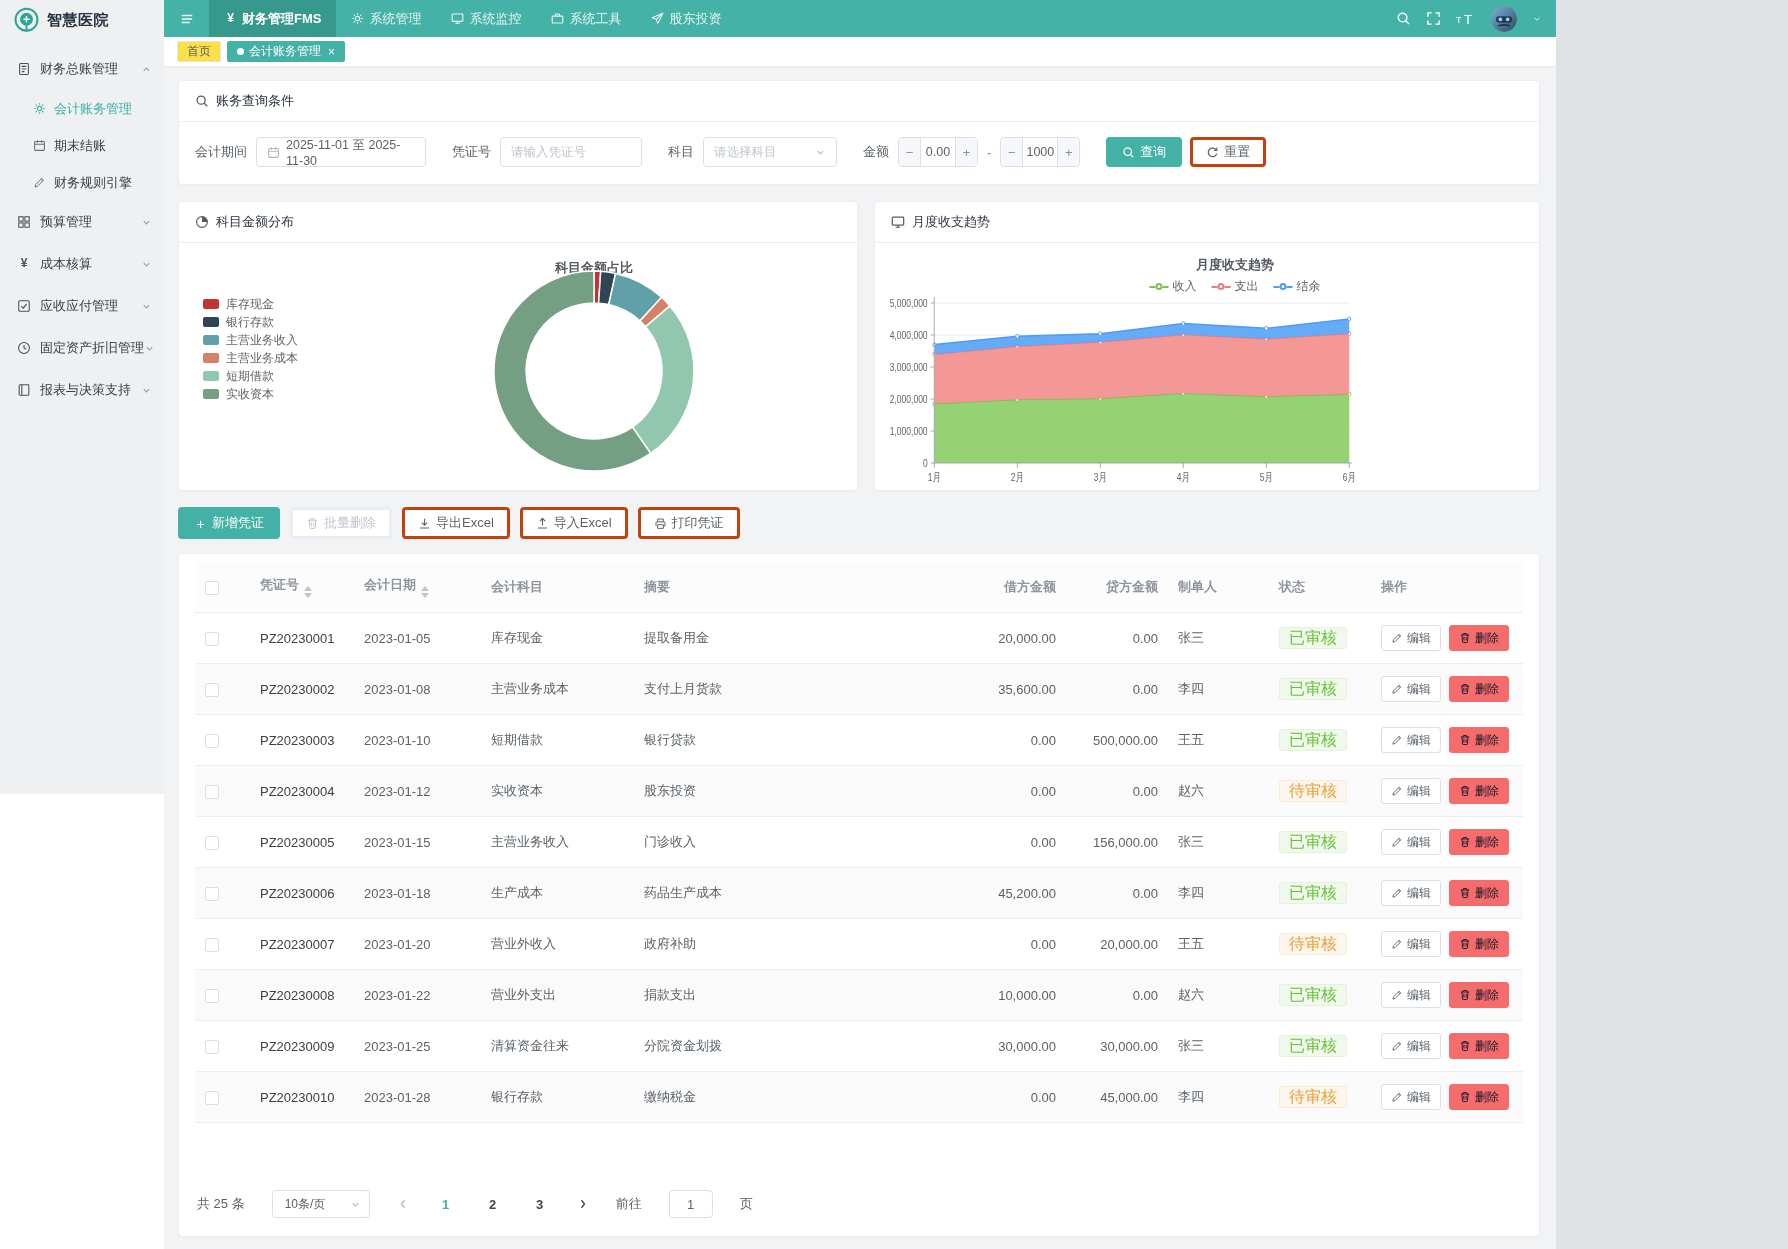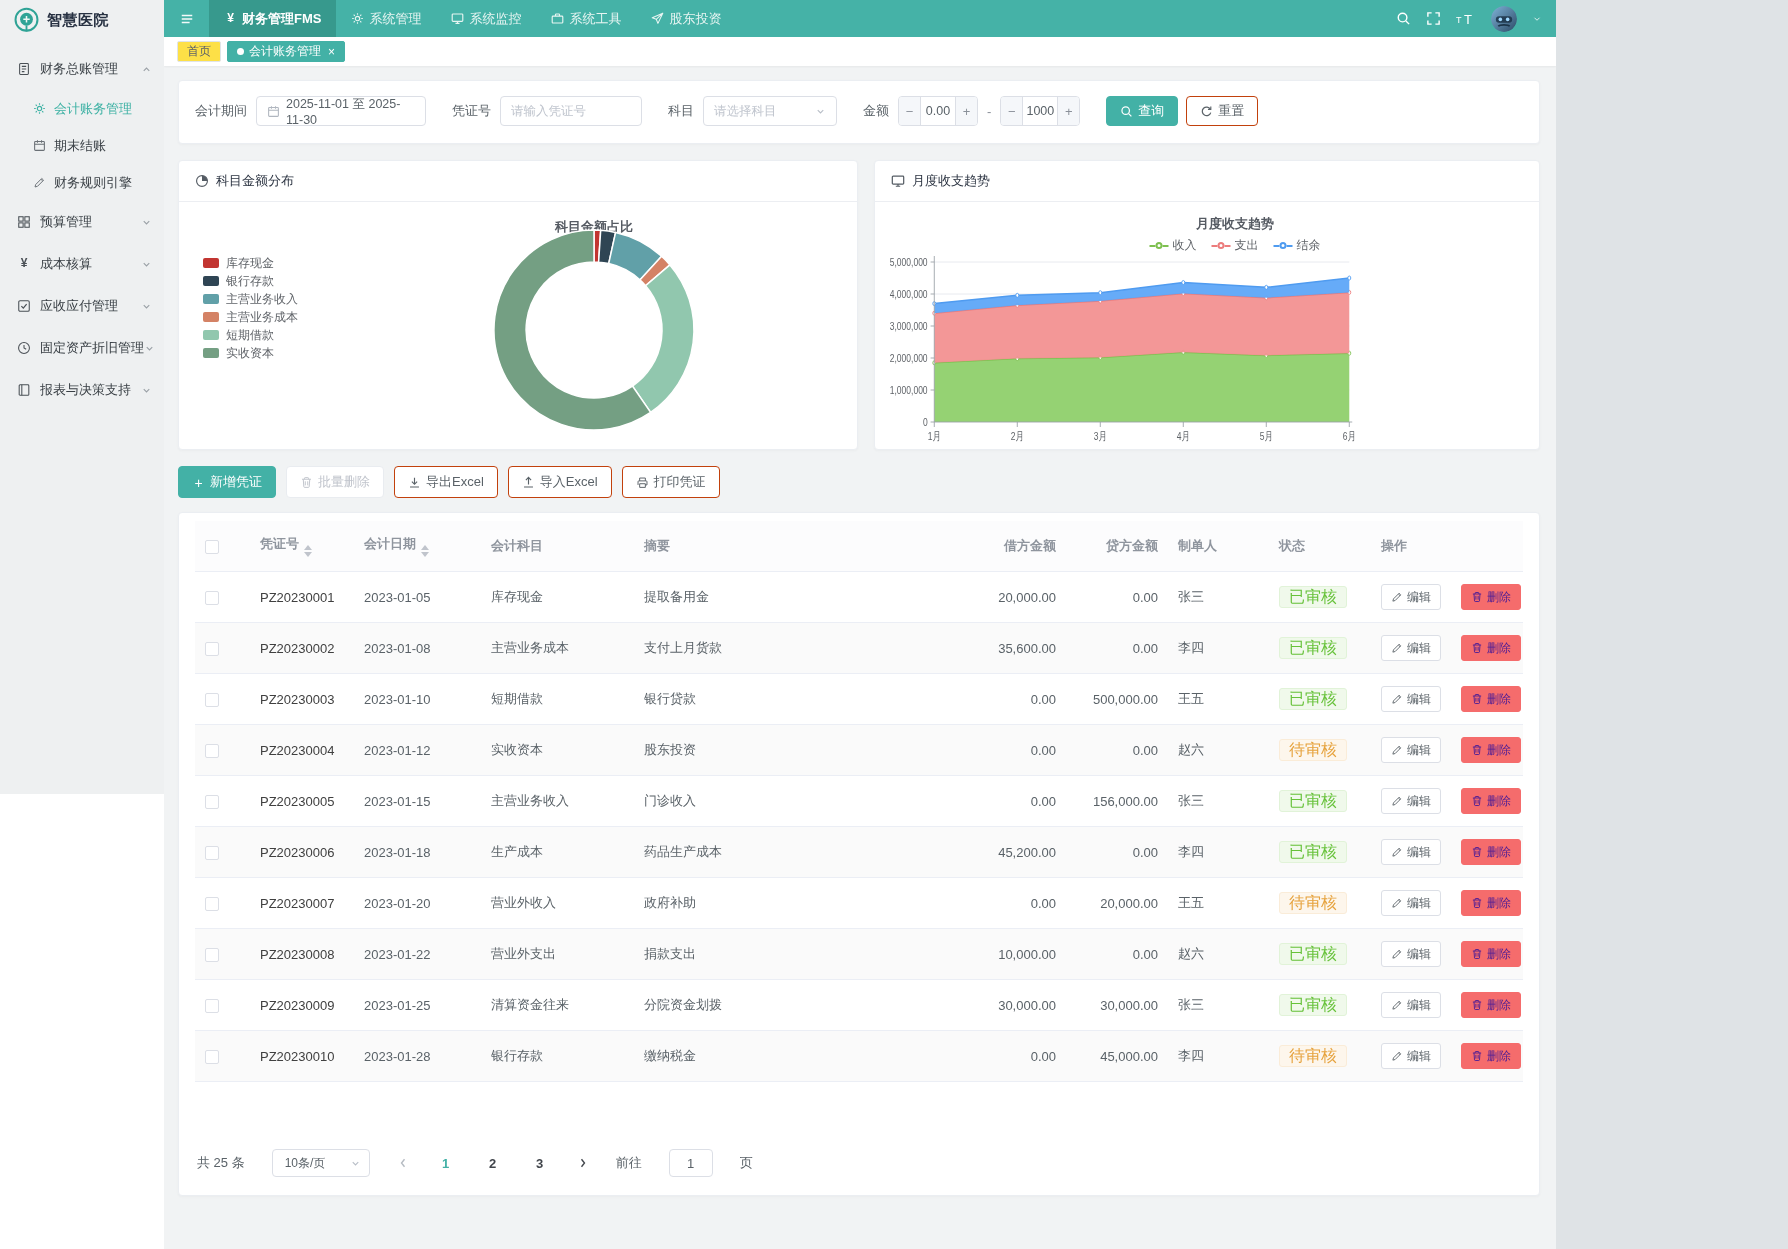--- a/index.html
+++ b/index.html
@@ -56,21 +56,21 @@
 .phv{color:#bfc4cd}
 .date-input{width:170px}
 .voucher-input{width:142px}
 .select-input{width:134px;justify-content:space-between;cursor:pointer}
 .chev{width:11px;height:11px;color:#b8bec7}
 .stepper{height:30px;border:1px solid #dcdfe6;border-radius:4px;display:flex;align-items:stretch;overflow:hidden;background:#fff}
 .st-btn{width:22px;display:flex;align-items:center;justify-content:center;background:#f5f7fa;color:#8a9099;font-size:13px;cursor:pointer}
 .st-btn.l{border-right:1px solid #dcdfe6}.st-btn.r{border-left:1px solid #dcdfe6}
 .st-val{min-width:34px;padding:0 3px;display:flex;align-items:center;justify-content:center;font-size:12.5px;color:#5a6268}
 .amount-sep{color:#8a9099}
-.btn{height:30px;border-radius:4px;border:1px solid #c2410c;background:#fff;color:#5a6268;display:inline-flex;align-items:center;gap:5px;padding:0 13px;font-size:13px;cursor:pointer;white-space:nowrap}
+.btn{height:30px;border-radius:4px;border:3px solid #c2410c;background:#fff;color:#5a6268;display:inline-flex;align-items:center;gap:5px;padding:0 13px;font-size:13px;cursor:pointer;white-space:nowrap}
 .bic{width:13px;height:13px}
 .btn.primary{background:#43b1a6;border-color:#43b1a6;color:#fff}
 .btn.disabled{color:#c0c4cc;border-color:#e9ecf0;cursor:not-allowed}
 .ml{margin-left:10px}
 
 .charts-row{display:flex;gap:16px;margin-top:16px;height:290px}
 .donut-card{width:680px;flex:none}
 .trend-card{flex:1}
 .chart-body{position:relative;height:250px}
 .chart-body svg.plot{position:absolute;inset:0;width:100%;height:100%}
@@ -95,21 +95,21 @@
 th{font-size:13px;color:#8f959e;font-weight:bold;text-align:left;padding:14px 10px;border-bottom:1px solid #ebeef5;background:#fcfcfd;white-space:nowrap}
 td{padding:12px 10px;font-size:13px;color:#5a6268;border-bottom:1px solid #ebeef5;white-space:nowrap;overflow:hidden}
 tbody tr:nth-child(even){background:#fafafa}
 th.r,td.r{text-align:right}
 .cb{width:14px;height:14px;border:1px solid #dcdfe6;border-radius:2px;display:inline-block;background:#fff;vertical-align:middle;cursor:pointer}
 .vlink{color:#404040;cursor:pointer}
 .badge{display:inline-block;padding:2px 9px;font-size:16px;border-radius:3px;line-height:16px}
 .badge-approved{color:#67c23a;background:#f0f9eb;border:1px solid #e1f3d8}
 .badge-pending{color:#e6a23c;background:#fdf6ec;border:1px solid #faecd8}
 .abtn{height:26px;padding:0 9px;border-radius:3px;font-size:12px;display:inline-flex;align-items:center;gap:4px;border:1px solid #dcdfe6;background:#fff;color:#5a6268;cursor:pointer;vertical-align:middle}
-.abtn.del{background:#f56c6c;border-color:#f56c6c;color:#4c1d95;margin-left:20px}
+.abtn.del{background:#f56c6c;border-color:#f56c6c;color:#0f172a;margin-left:8px}
 .aic{width:12px;height:12px}
 .sorters{display:inline-flex;flex-direction:column;margin-left:5px;vertical-align:-2px}
 .sorters i{width:0;height:0;border-left:4px solid transparent;border-right:4px solid transparent;display:block}
 .sorters .up{border-bottom:5px solid #c0c4cc;margin-bottom:2px}
 .sorters .down{border-top:5px solid #c0c4cc}
 
 .pagination{display:flex;align-items:center;gap:27px;padding:12px 2px 10px;font-size:13px;color:#5a6268;margin-top:auto}
 .psel{height:28px;min-width:98px;border:1px solid #dcdfe6;border-radius:4px;display:inline-flex;align-items:center;justify-content:space-between;padding:0 8px 0 12px;font-size:12px;color:#5a6268;cursor:pointer}
 .parrow{width:12px;height:12px;color:#b4bac1;cursor:pointer}
 .parrow.next{color:#41454b}
@@ -352,20 +352,29 @@
         <span class="tab active">
           <span class="dot"></span>
           <span>会计账务管理</span>
           <span class="x">×</span>
         </span>
       </div>
 
     <div class="content">
 
       <section class="card">
+        <div class="card-header">
+          <span class="ic hic">
+              <svg viewBox="0 0 16 16">
+                <circle cx="7" cy="7" r="4.6" fill="none" stroke="currentColor" stroke-width="1.5"></circle>
+                <path d="M10.6 10.6 14 14" stroke="currentColor" stroke-width="1.5"></path>
+              </svg>
+            </span>
+          <span>账务查询条件</span>
+        </div>
         <div class="query-form">
           <div class="group">
             <span class="qlabel">会计期间</span>
             <div class="input date-input">
               <span class="ic cal">
                   <svg viewBox="0 0 16 16">
                     <rect x="2" y="3" width="12" height="11" rx="1" fill="none" stroke="currentColor" stroke-width="1.3"></rect>
                     <path d="M2 6.5h12M5.5 1.5v3M10.5 1.5v3" stroke="currentColor" stroke-width="1.3"></path>
                   </svg>
                 </span>

